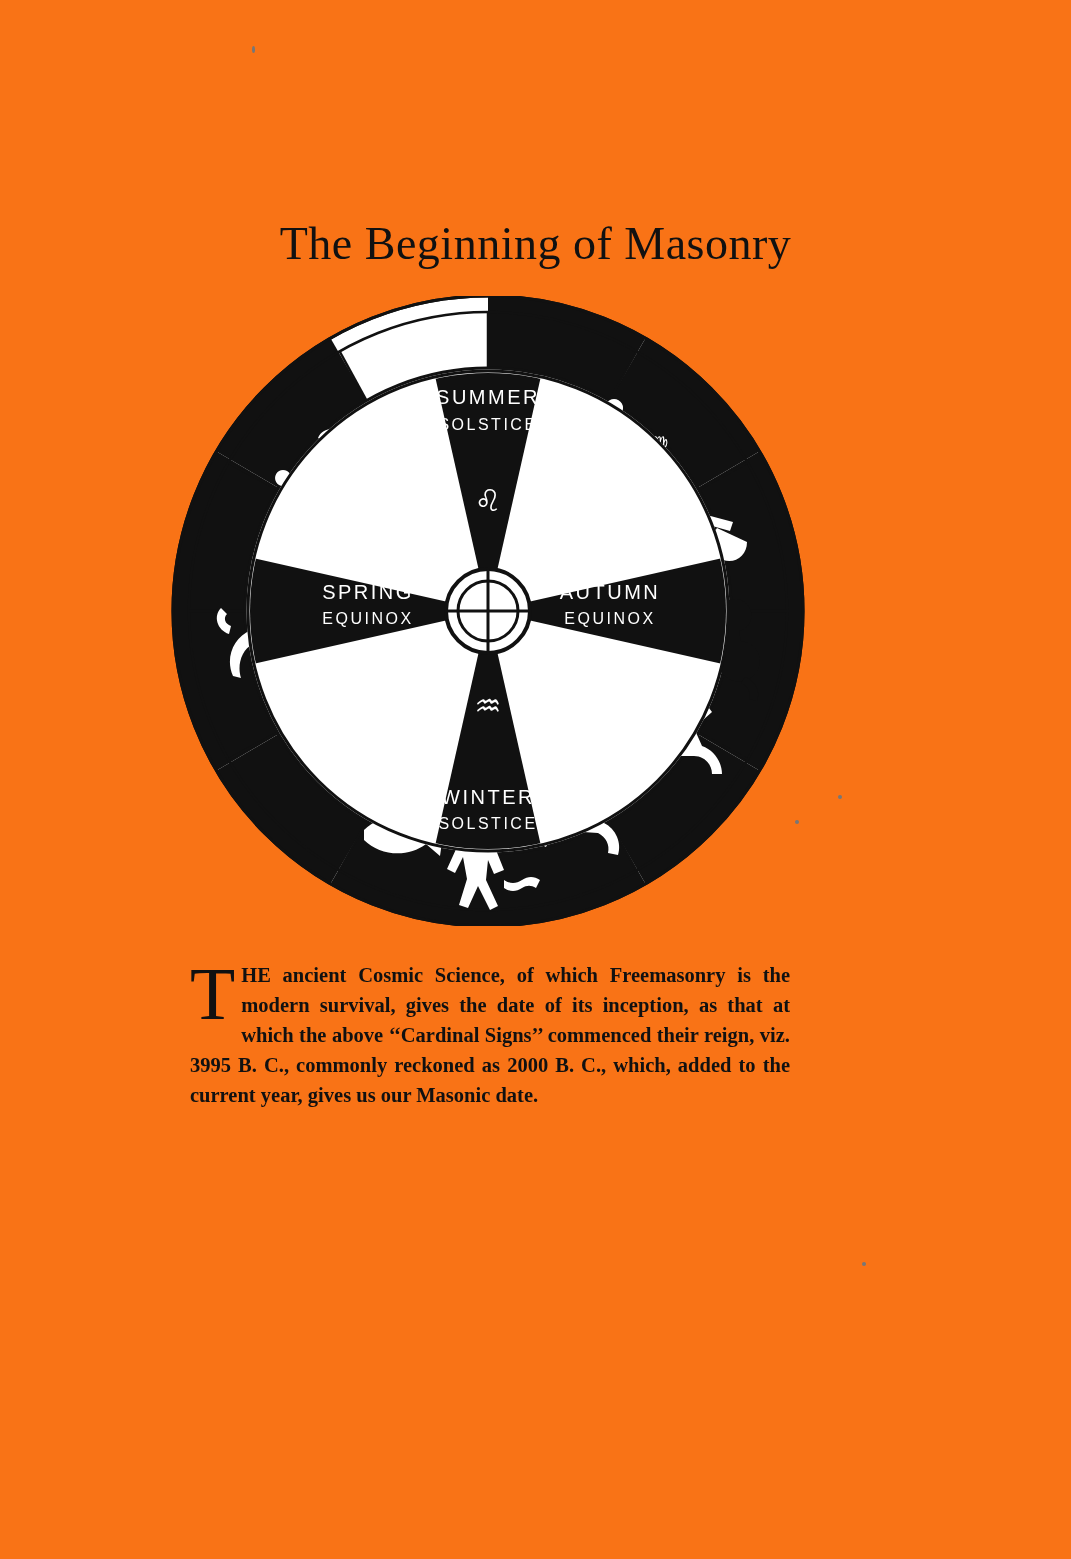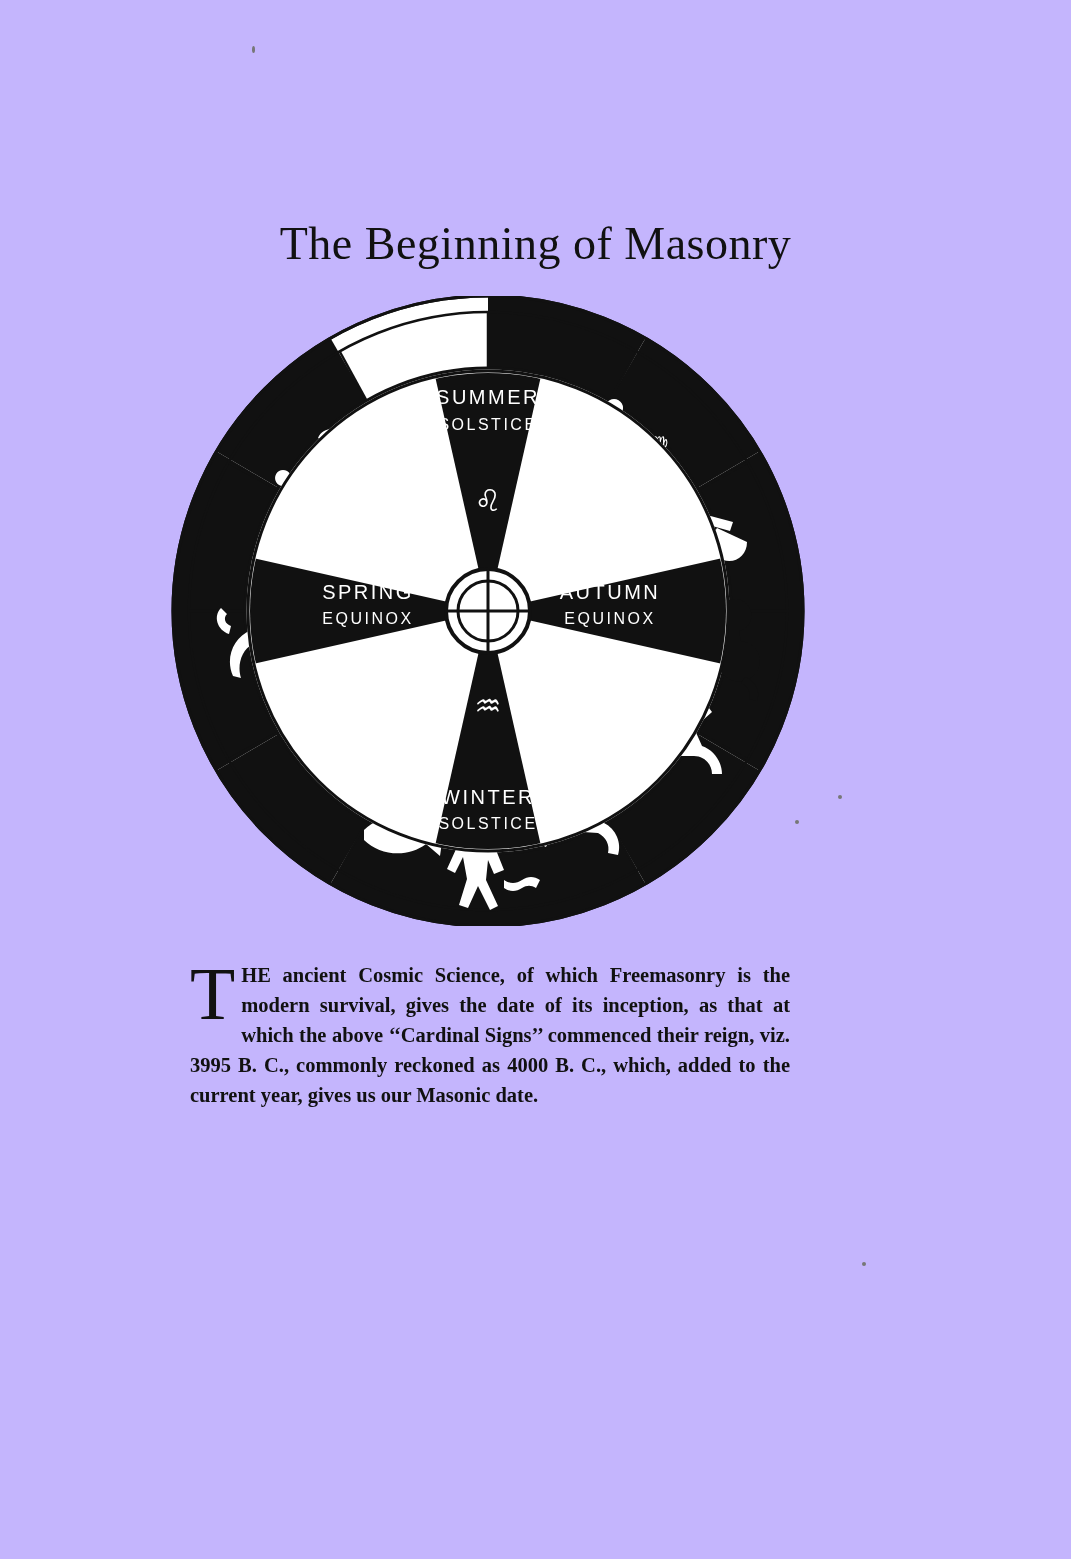--- a/index.html
+++ b/index.html
@@ -12,21 +12,21 @@
     height: 1559px;
     position: relative;
     font-family: "Liberation Serif", serif;
     color: #111;
     overflow: hidden;
   }
 
   .page {
     position: absolute;
     inset: 0;
-    background: #c4b5fd;
+    background: #f97316;
   }
 
   
   .page-title {
     position: absolute;
     top: 186px;
     left: 0;
     width: 100%;
     text-align: center;
     font-family: "Liberation Serif", serif;
@@ -263,16 +263,16 @@
           <text x="330" y="215">♌</text>
           <text x="452" y="370">♏</text>
           <text x="330" y="420">♒</text>
           <text x="212" y="370">♉</text>
         </g>
       </g>
     </svg>
   </div>
 
   <div class="body-text">
-    <span class="dropcap">T</span><span>HE ancient Cosmic Science, of which Freemasonry is the modern survival, gives the date of its inception, as that at which the above ‘‘Cardinal Signs’’ commenced their reign, viz. 3995 B. C., commonly reckoned as 4000 B. C., which, added to the current year, gives us our Masonic date.</span>
+    <span class="dropcap">T</span><span>HE ancient Cosmic Science, of which Freemasonry is the modern survival, gives the date of its inception, as that at which the above ‘‘Cardinal Signs’’ commenced their reign, viz. 3995 B. C., commonly reckoned as 2000 B. C., which, added to the current year, gives us our Masonic date.</span>
   </div>
 
 </div>
 
 </body></html>

